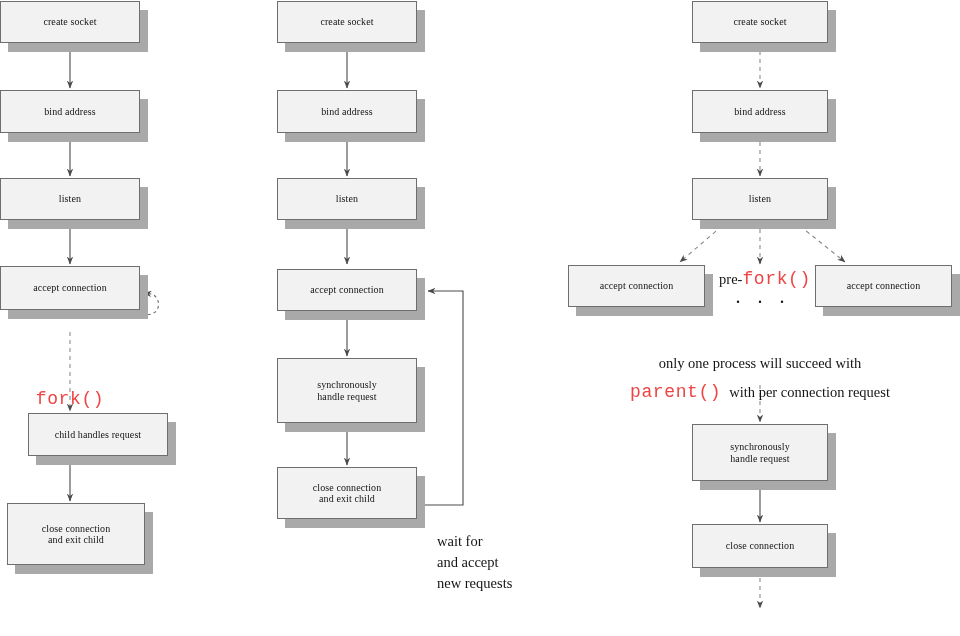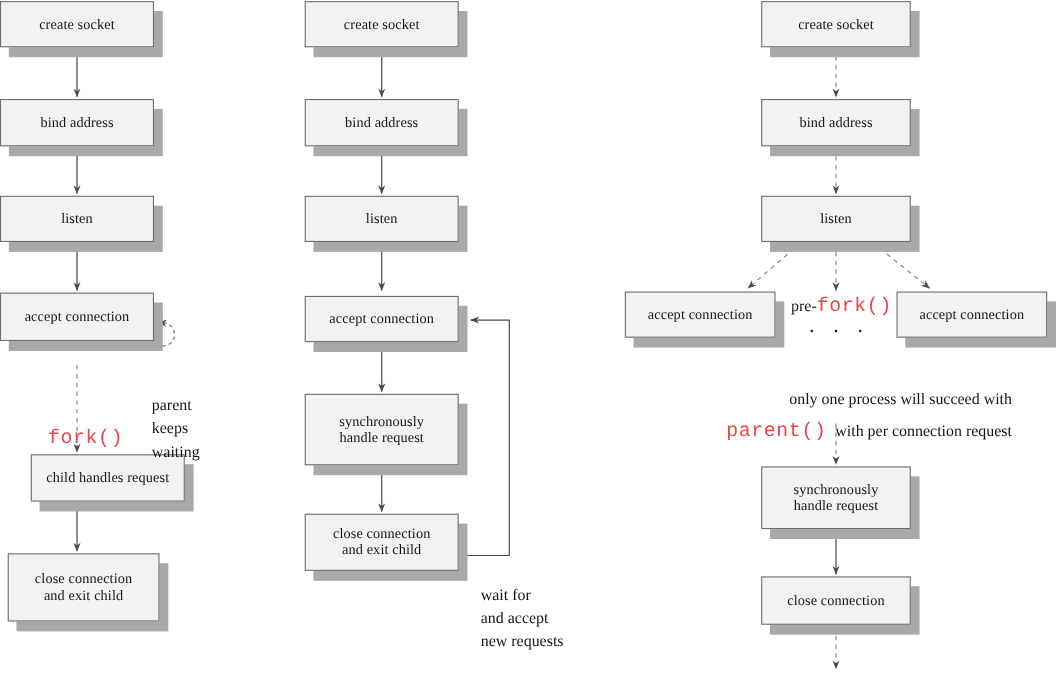--- a/index.html
+++ b/index.html
@@ -33,32 +33,32 @@
     position: absolute;
     box-sizing: border-box;
     background: #f2f2f2;
     border: 1px solid #6e6e6e;
     box-shadow: 8px 9px 0 0 #a9a9a9;
     display: flex;
     align-items: center;
     justify-content: center;
     text-align: center;
     line-height: 1.12;
-    font-size: 13px;
+    font-size: 10px;
     color: #141414;
     letter-spacing: 0.1px;
   }
   .node .lbl { display: block; padding: 0 6px; white-space: pre-line; }
   .ann {
     position: absolute;
     font-size: 14.5px;
     color: #141414;
     line-height: 1.45;
     white-space: pre-line;
-    text-align: right;
+    text-align: center;
   }
   .ann.left { text-align: left; }
   .mono {
     font-family: "Liberation Mono", "DejaVu Sans Mono", monospace;
     font-size: 18px;
     letter-spacing: 0.6px;
     color: #ef4444;
   }
   .dots {
     position: absolute;
@@ -136,25 +136,20 @@
     <span class="lbl">child handles request</span>
   </div>
   <div class="node" style="left:7px; top:503px; width:138px; height:62px;">
     <span class="lbl">close connection
 and exit child</span>
   </div>
 
   <div class="ann mono" style="left:28px; top:360px; width:84px;">
     <span>fork()</span>
   </div>
-  <div class="ann left" style="left:138px; top:338px; width:70px;">
-    <span>parent
-keeps
-waiting</span>
-  </div>
 
   <div class="node" style="left:277px; top:1px; width:140px; height:42px;">
     <span class="lbl">create socket</span>
   </div>
   <div class="node" style="left:277px; top:90px; width:140px; height:43px;">
     <span class="lbl">bind address</span>
   </div>
   <div class="node" style="left:277px; top:178px; width:140px; height:42px;">
     <span class="lbl">listen</span>
   </div>

